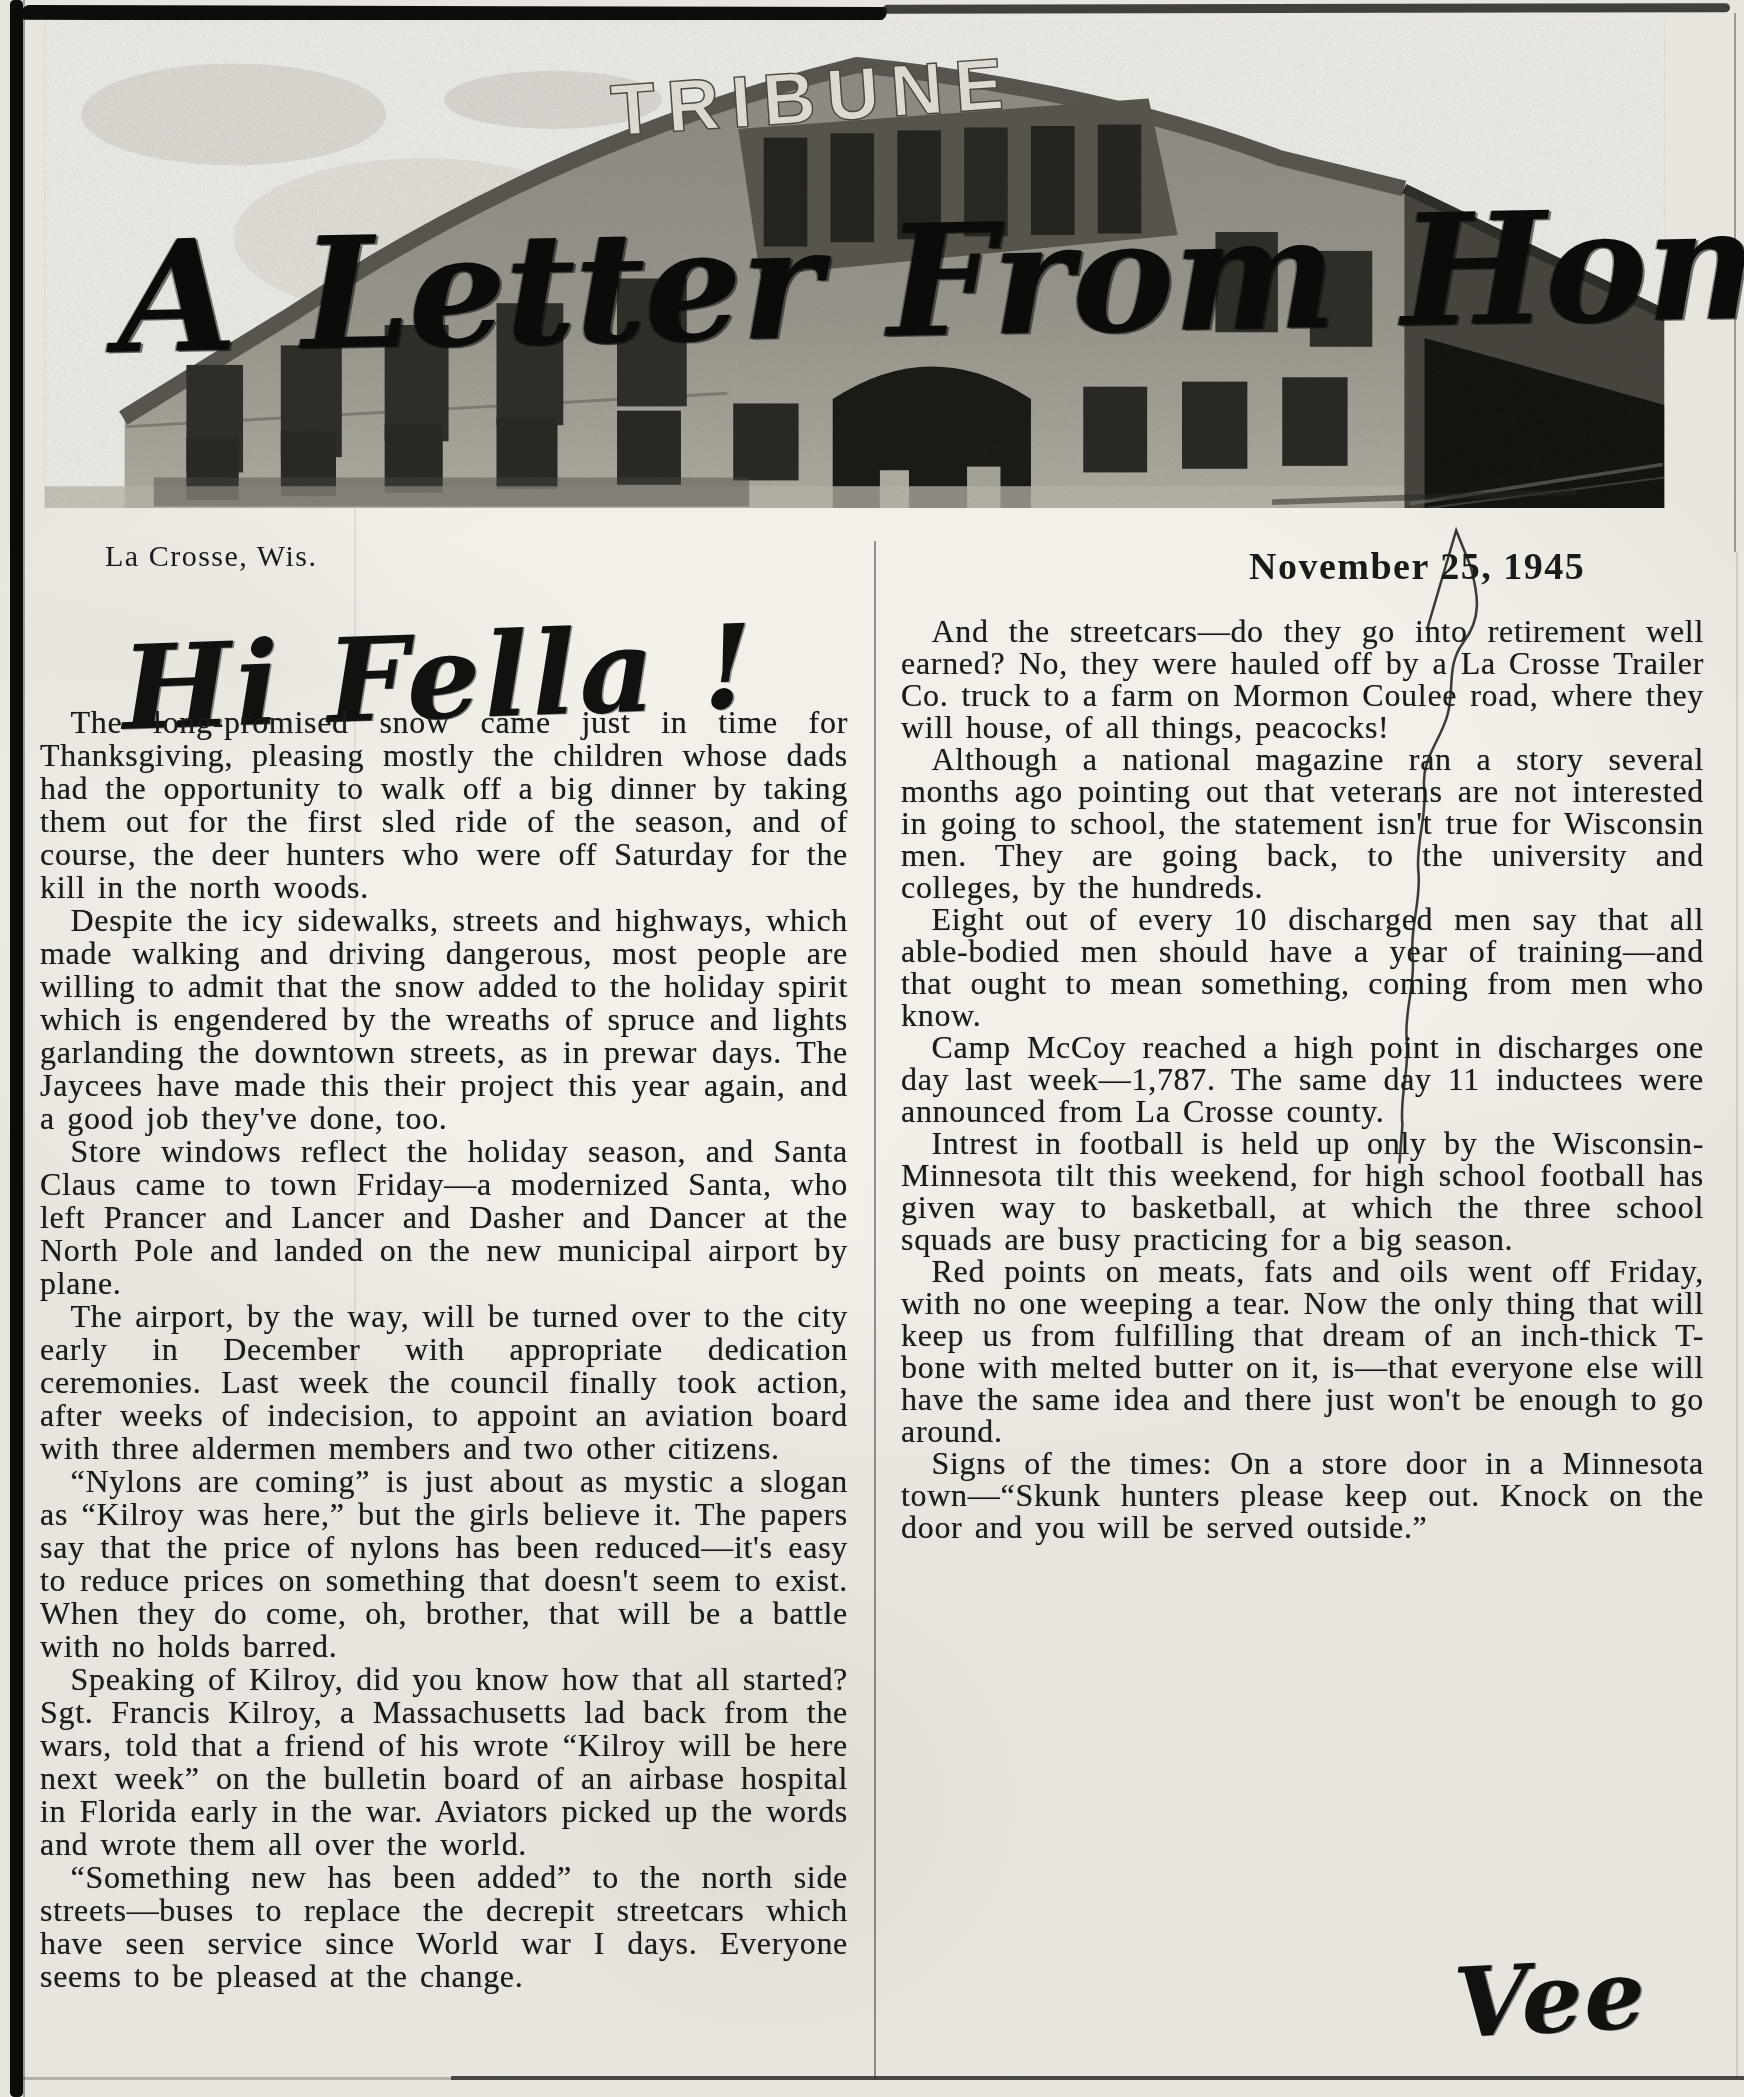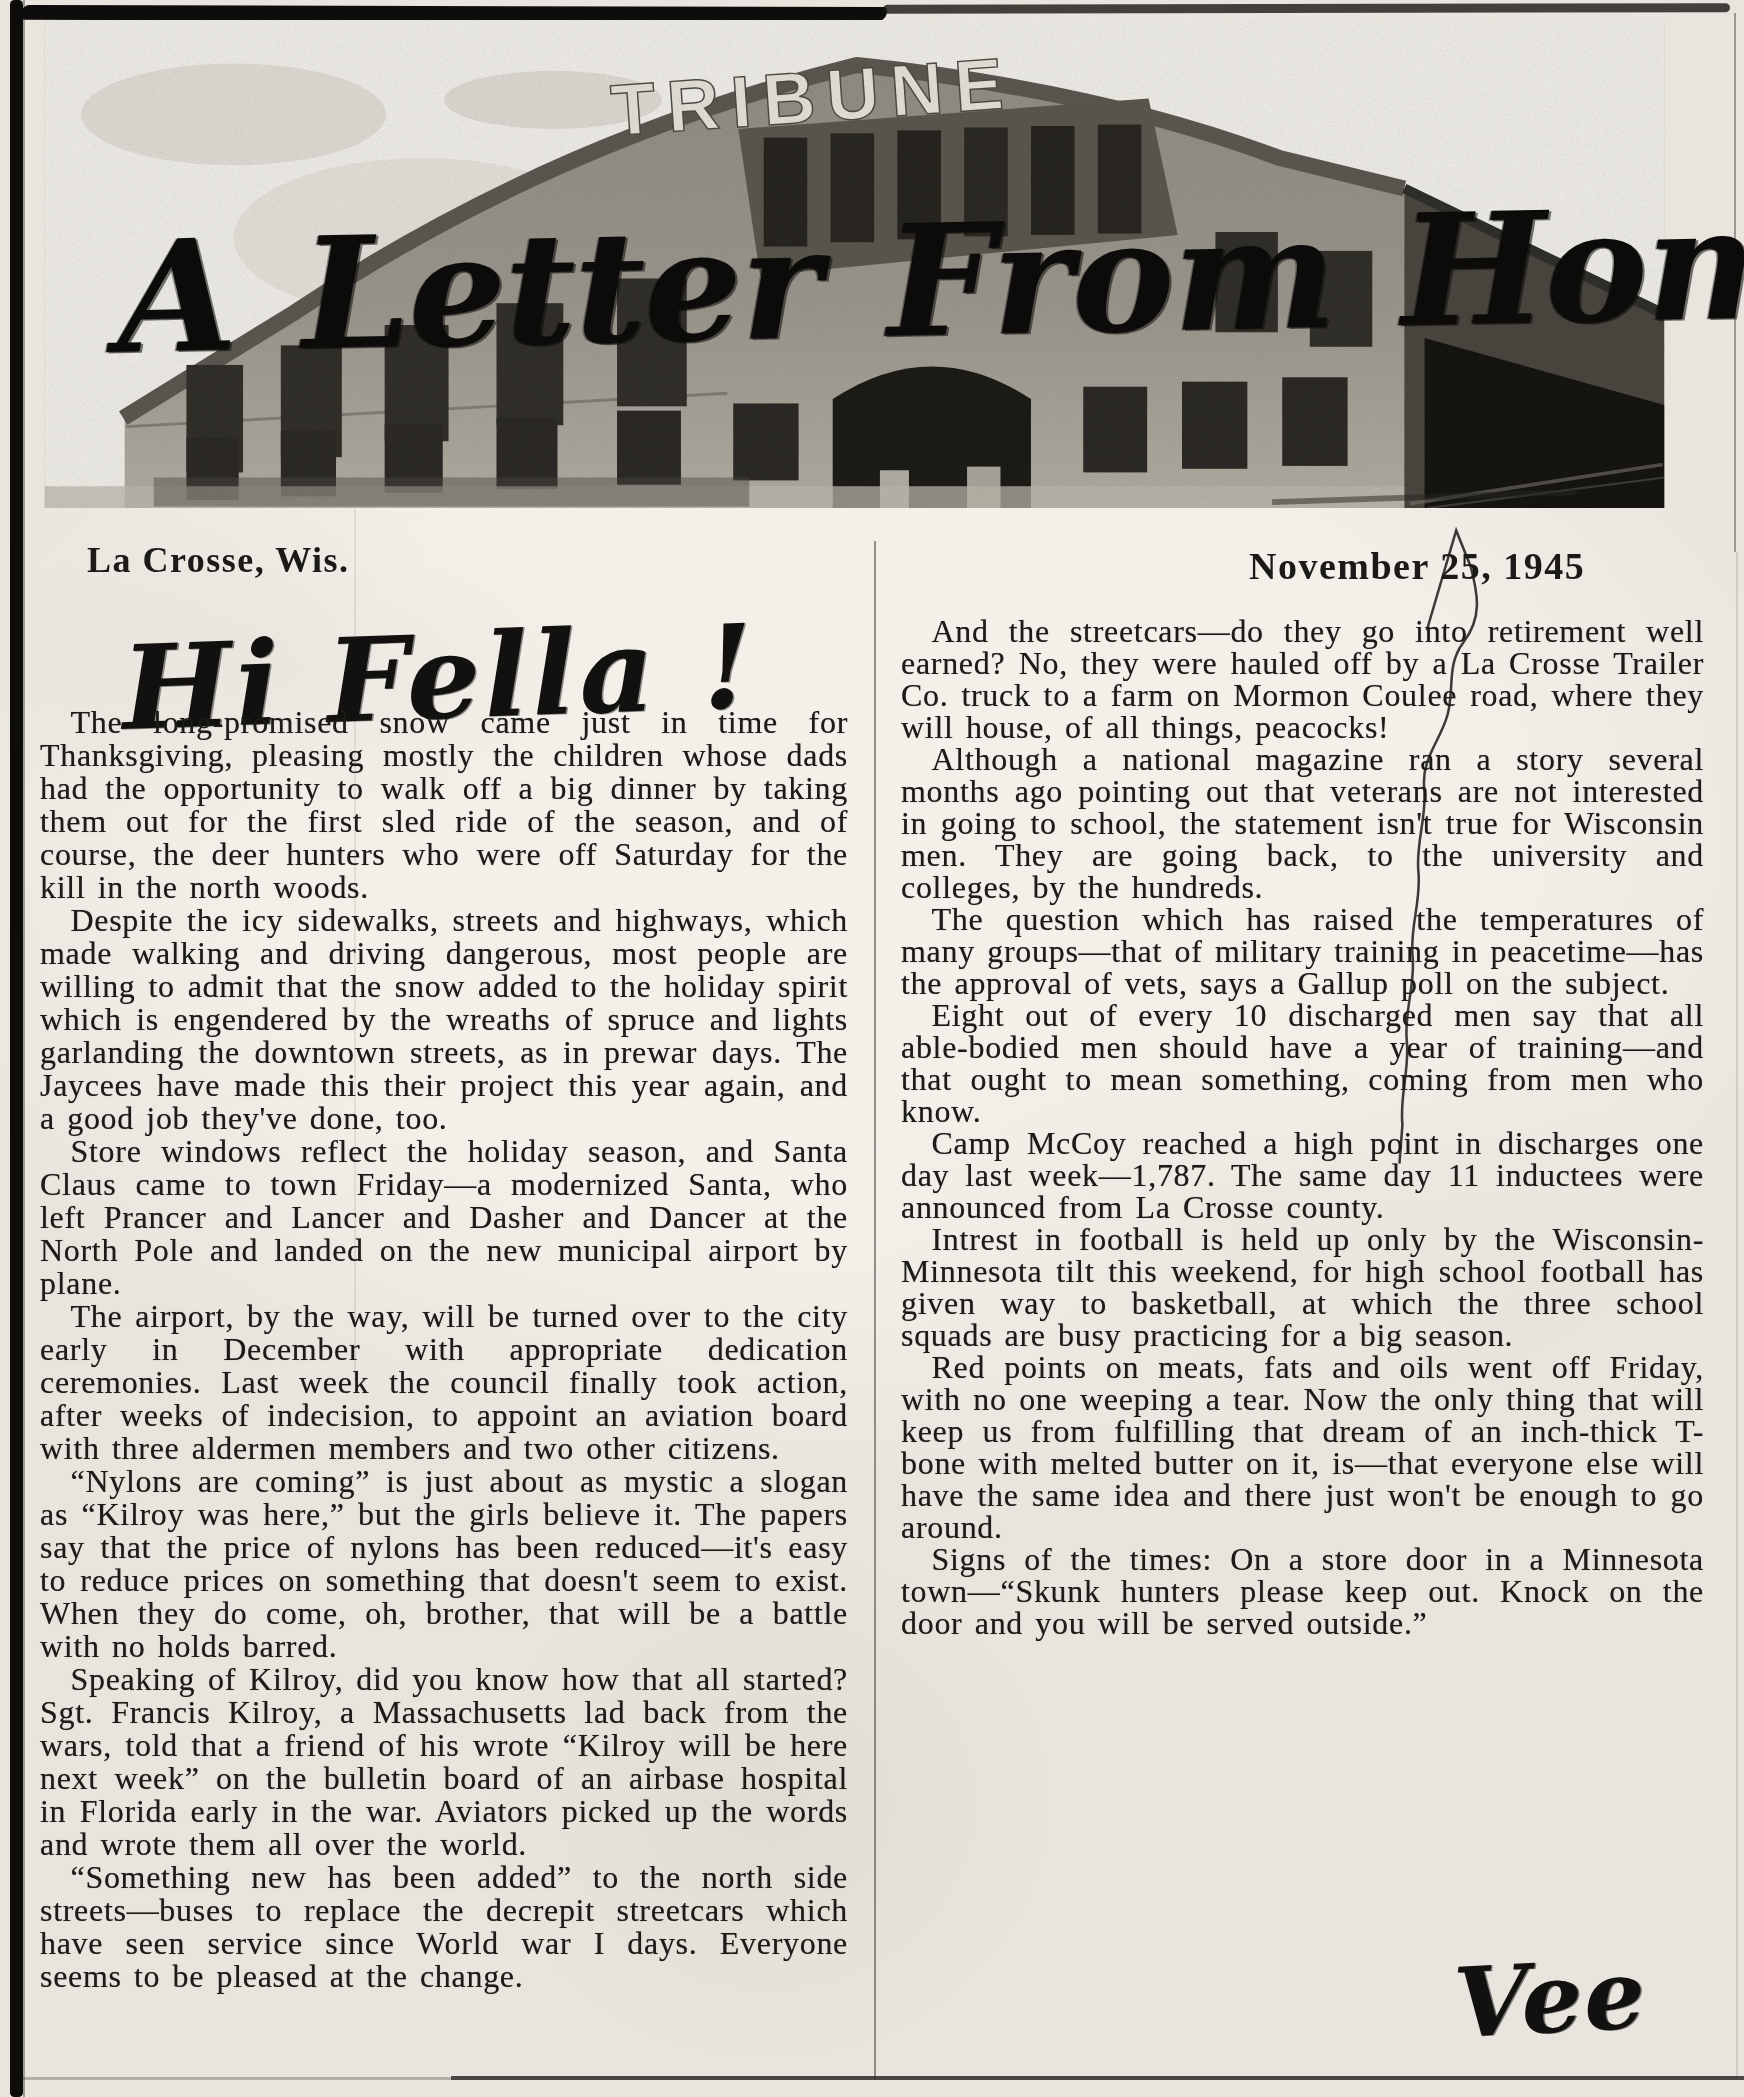--- a/index.html
+++ b/index.html
@@ -29,21 +29,21 @@
   .photo{position:absolute; left:44px; top:20.3px; width:1621px; height:488px;}
   .photo svg{position:absolute; left:0; top:0;}
   .script-title{
     position:absolute; left:73px; top:185px; width:1512px; white-space:nowrap;
     font-family:"DejaVu Serif", serif; font-style:italic; font-weight:bold;
     font-size:154px; line-height:1; letter-spacing:-1.5px; word-spacing:14.5px;
     color:#0c0b09; transform:rotate(-1.2deg);
     text-shadow:2.2px 1.5px 0 rgba(12,11,9,.55), -1.5px 0.7px 0 rgba(12,11,9,.4);
   }
   
-  .dateline-place{position:absolute; left:87px; top:539px; font-size:36px; font-weight:bold; letter-spacing:1.5px;}
+  .dateline-place{position:absolute; left:105px; top:539px; font-size:30px; font-weight:normal; letter-spacing:1.5px;}
   .dateline-date{position:absolute; left:1249px; top:544px; width:363px; font-size:38px; font-weight:bold; letter-spacing:1.5px;}
   .greeting{
     position:absolute; left:122px; top:609px;
     font-family:"DejaVu Serif", serif; font-style:italic; font-weight:bold;
     font-size:116px; letter-spacing:3.6px; color:#121110; transform:rotate(-2deg);
     text-shadow:1.5px 0.7px 0 rgba(10,10,10,.45);
   }
   
   .col{position:absolute; text-align:justify; font-weight:normal; font-size:32px;
        letter-spacing:0.7px; word-spacing:3.6px; color:#1c1b18;
@@ -157,21 +157,20 @@
     <p>Store windows reflect the holiday season, and Santa Claus came to town Friday—a modernized Santa, who left Prancer and Lancer and Dasher and Dancer at the North Pole and landed on the new municipal airport by plane.</p>
     <p>The airport, by the way, will be turned over to the city early in December with appropriate dedication ceremonies. Last week the council finally took action, after weeks of indecision, to appoint an aviation board with three aldermen members and two other citizens.</p>
     <p>“Nylons are coming” is just about as mystic a slogan as “Kilroy was here,” but the girls believe it. The papers say that the price of nylons has been reduced—it's easy to reduce prices on something that doesn't seem to exist. When they do come, oh, brother, that will be a battle with no holds barred.</p>
     <p>Speaking of Kilroy, did you know how that all started? Sgt. Francis Kilroy, a Massachusetts lad back from the wars, told that a friend of his wrote “Kilroy will be here next week” on the bulletin board of an airbase hospital in Florida early in the war. Aviators picked up the words and wrote them all over the world.</p>
     <p>“Something new has been added” to the north side streets—buses to replace the decrepit streetcars which have seen service since World war I days. Everyone seems to be pleased at the change.</p>
   </div>
 
   <div class="col col-right">
     <p>And the streetcars—do they go into retirement well earned? No, they were hauled off by a La Crosse Trailer Co. truck to a farm on Mormon Coulee road, where they will house, of all things, peacocks!</p>
     <p>Although a national magazine ran a story several months ago pointing out that veterans are not interested in going to school, the statement isn't true for Wisconsin men. They are going back, to the university and colleges, by the hundreds.</p>
-    <p>The question which has raised the temperatures of many groups—that of military training in peacetime—has the approval of vets, says a Gallup poll on the subject.</p>
     <p>Eight out of every 10 discharged men say that all able-bodied men should have a year of training—and that ought to mean something, coming from men who know.</p>
     <p>Camp McCoy reached a high point in discharges one day last week—1,787. The same day 11 inductees were announced from La Crosse county.</p>
     <p>Intrest in football is held up only by the Wisconsin-Minnesota tilt this weekend, for high school football has given way to basketball, at which the three school squads are busy practicing for a big season.</p>
     <p>Red points on meats, fats and oils went off Friday, with no one weeping a tear. Now the only thing that will keep us from fulfilling that dream of an inch-thick T-bone with melted butter on it, is—that everyone else will have the same idea and there just won't be enough to go around.</p>
     <p>Signs of the times: On a store door in a Minnesota town—“Skunk hunters please keep out. Knock on the door and you will be served outside.”</p>
   </div>
 
   <div class="signature">Vee</div>
 
   <svg class="scratch" width="1744" height="2097" viewBox="0 0 2400 2886">

